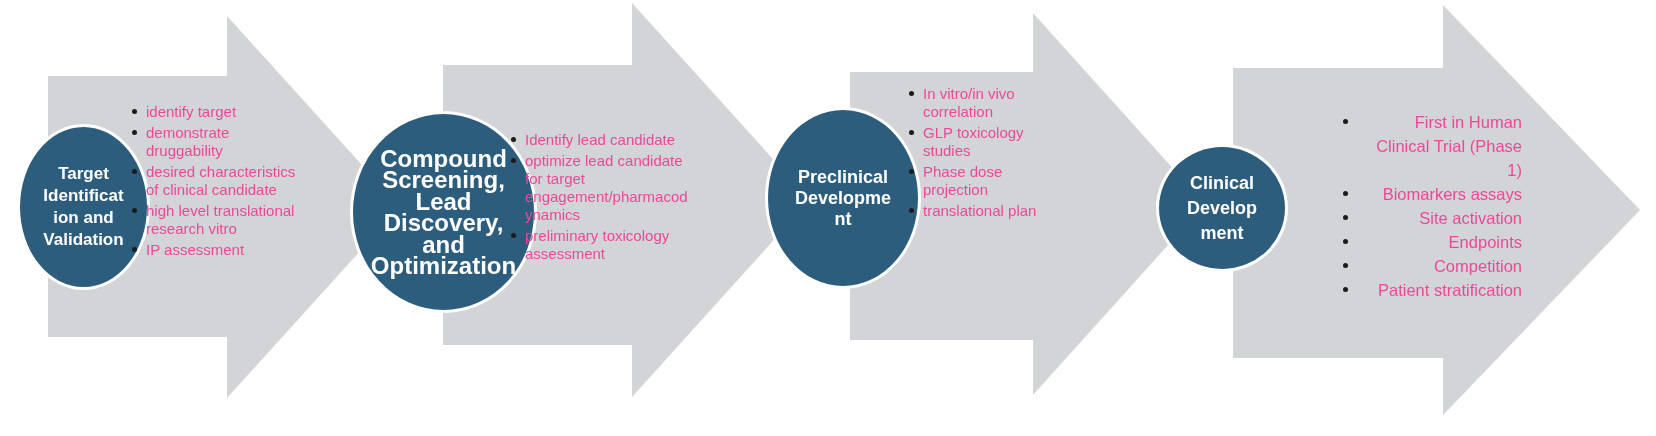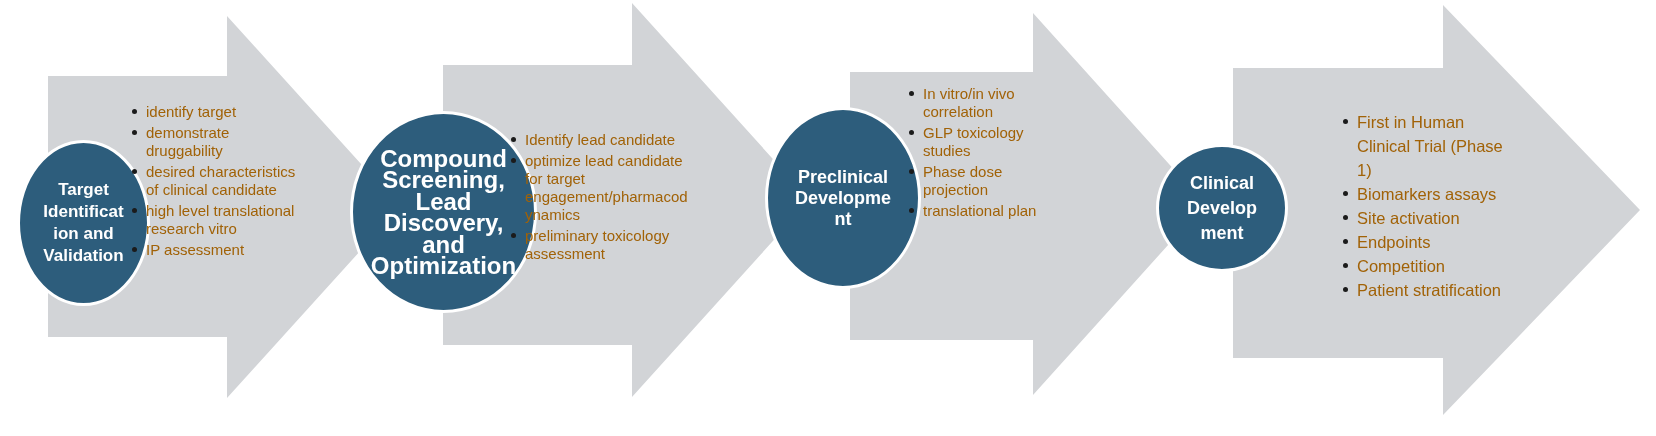--- a/index.html
+++ b/index.html
@@ -44,34 +44,34 @@
     display: flex;
     align-items: center;
     justify-content: center;
   }
   .circle-label {
     color: #ffffff;
     font-weight: 600;
     text-align: center;
     white-space: pre-line;
   }
-  .circle-1 { left: 17px;   top: 140px; width: 133px; height: 166px; }
+  .circle-1 { left: 17px;   top: 124px; width: 133px; height: 166px; }
   .circle-1 .circle-label { font-size: 17px; line-height: 22px; }
   .circle-2 { left: 350px;  top: 111px; width: 187px; height: 202px; }
   .circle-2 .circle-label { font-size: 24px; line-height: 21.5px; }
   .circle-3 { left: 765px;  top: 107px; width: 156px; height: 182px; }
   .circle-3 .circle-label { font-size: 18px; line-height: 21px; }
   .circle-4 { left: 1156px; top: 144px; width: 132px; height: 128px; }
   .circle-4 .circle-label { font-size: 18px; line-height: 25px; }
   .bullets {
     position: absolute;
     list-style: none;
     margin: 0;
     padding: 0;
-    color: #a16207;
+    color: #ec4899;
     font-size: 15px;
     line-height: 18px;
   }
   .bullets li {
     position: relative;
     padding-left: 15px;
     margin-bottom: 3px;
   }
   .bullets li::before {
     content: "";
@@ -81,21 +81,21 @@
     width: 5px;
     height: 5px;
     border-radius: 50%;
     background: #1b1b1b;
   }
   .bullets-1 { left: 131px;  top: 103px; width: 172px; }
   .bullets-2 { left: 510px;  top: 131px; width: 185px; }
   .bullets-2 li { overflow-wrap: anywhere; }
   .bullets-3 { left: 908px;  top: 85px;  width: 160px; }
   .bullets-4 { left: 1342px; top: 110px; width: 180px; font-size: 16.5px; line-height: 24px; }
-  .bullets-4 li { margin-bottom: 0; }
+  .bullets-4 li { margin-bottom: 0; text-align: right; }
   .bullets-4 li::before { top: 9px; }
 </style>
 </head>
 <body>
 
 <div class="canvas">
 
   <div class="arrow arrow-1"></div>
   <div class="circle circle-1">
     <div class="circle-label">Target

